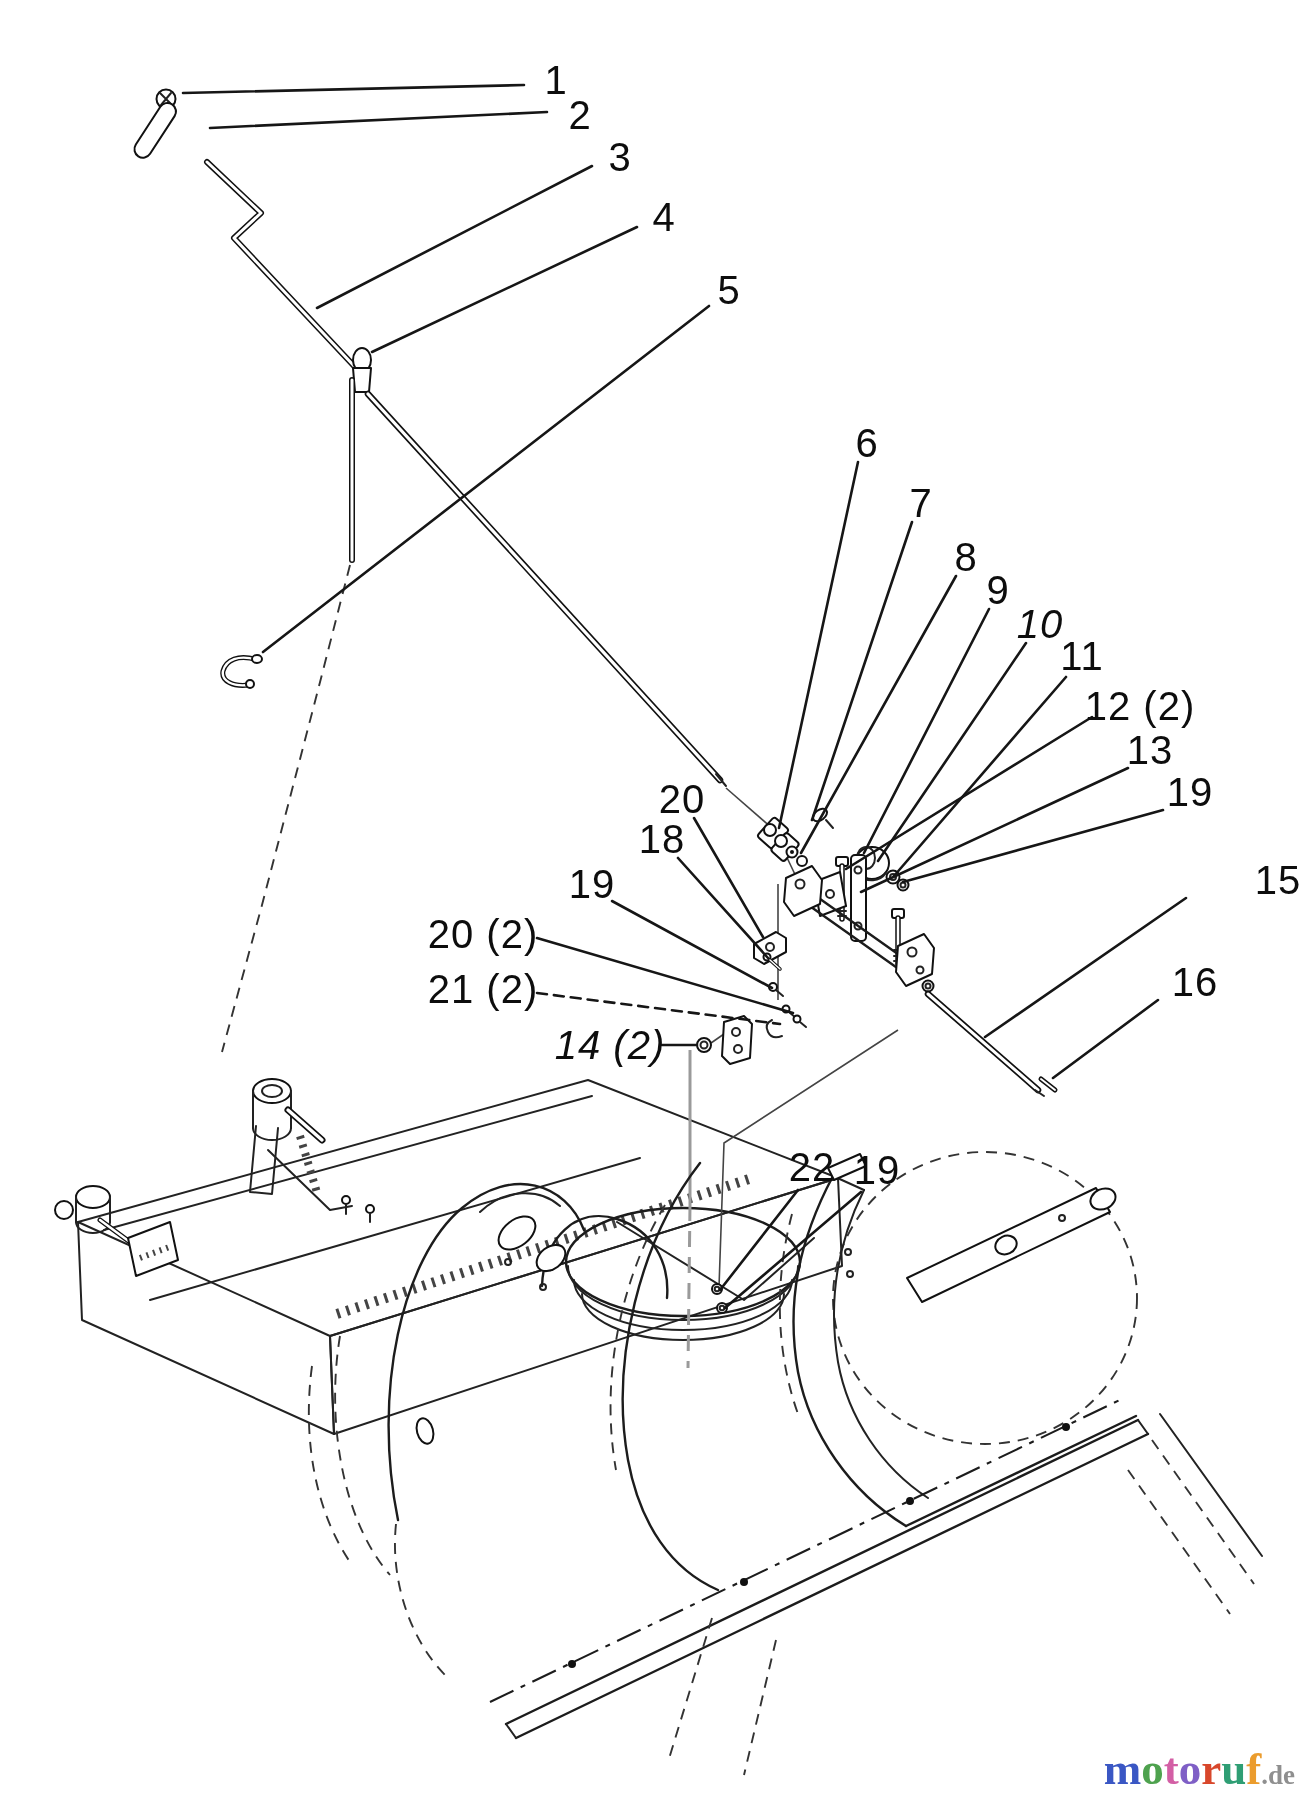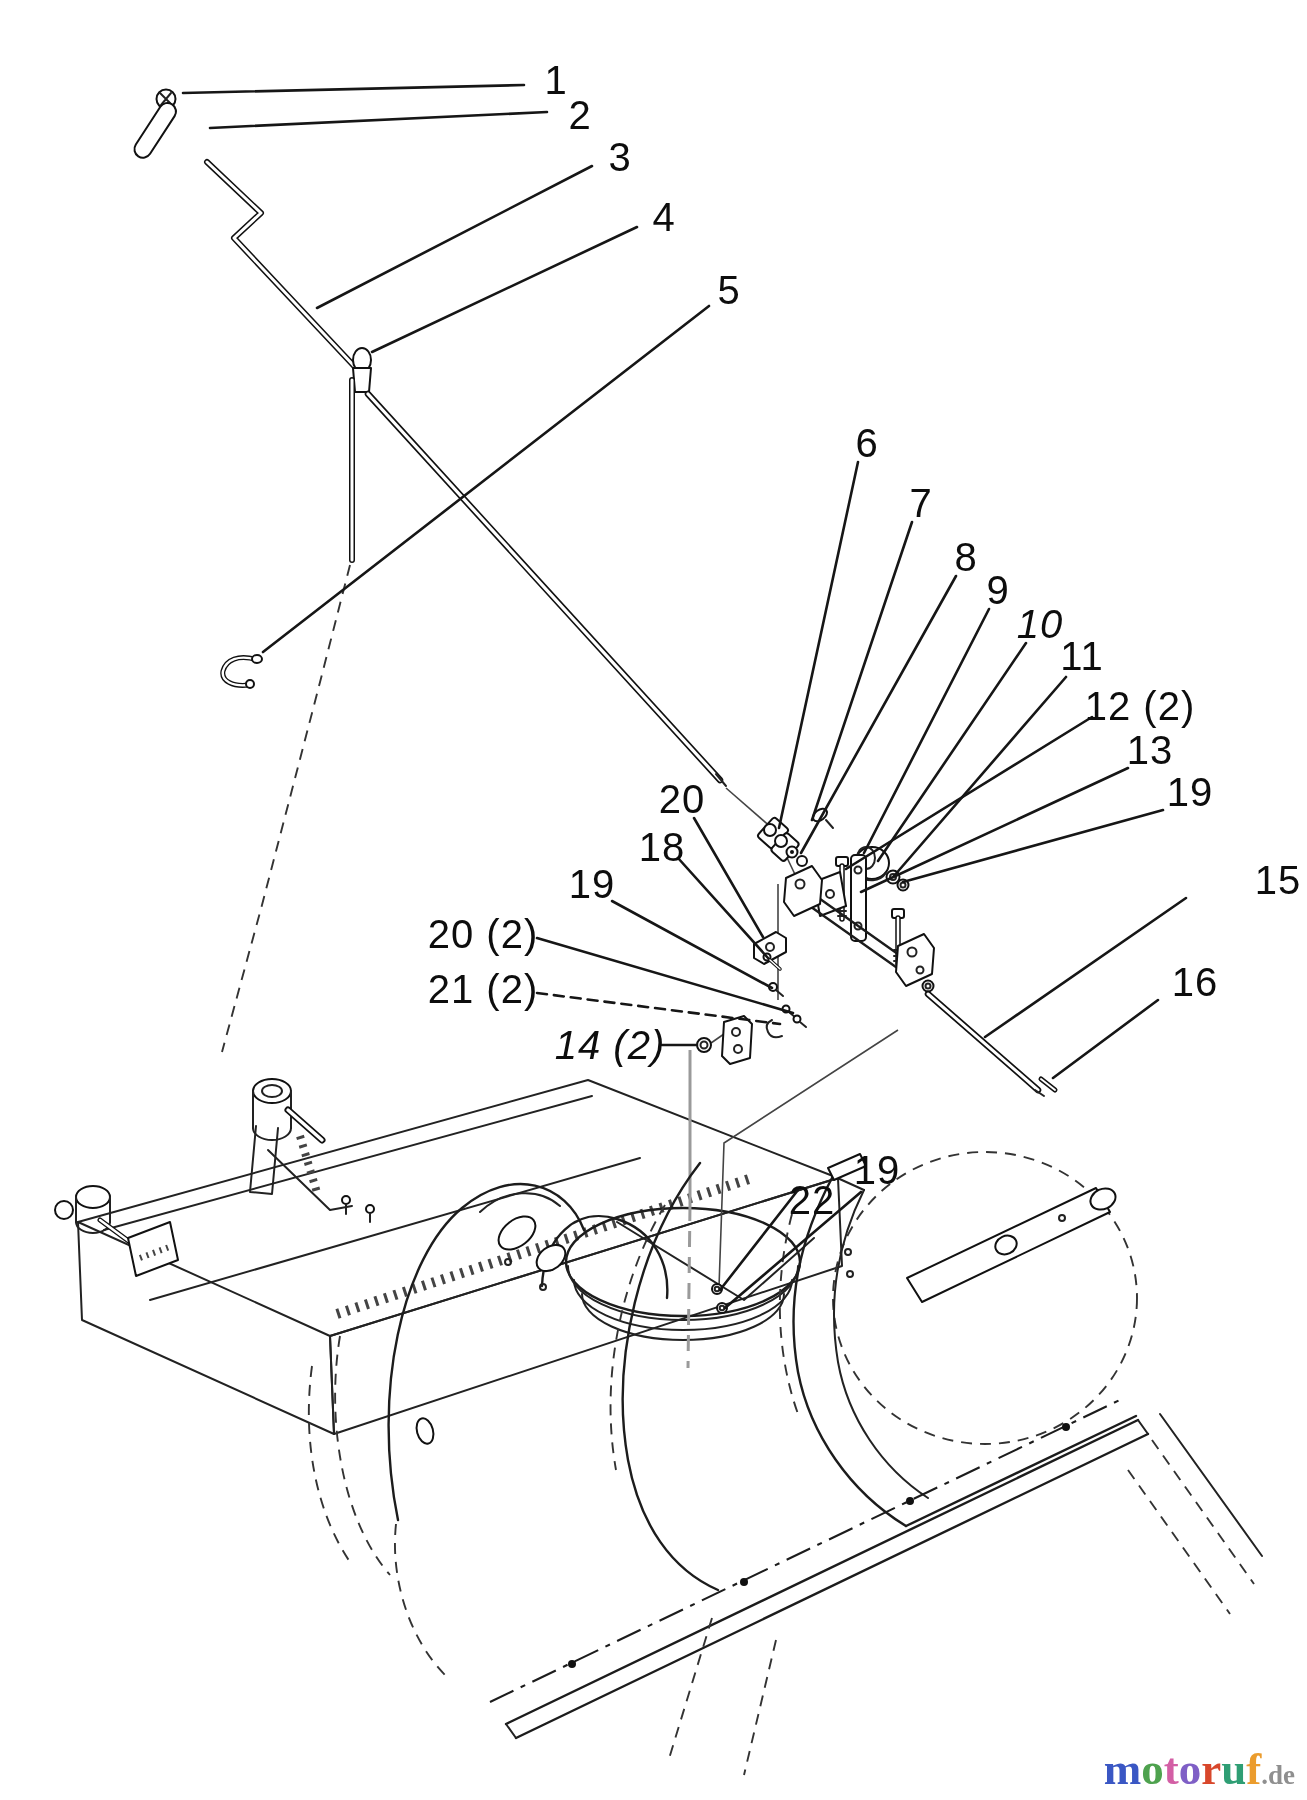--- a/index.html
+++ b/index.html
@@ -277,26 +277,26 @@
       <div class="callout" style="left: 966px; top: 557px;">8</div>
       <div class="callout" style="left: 998px; top: 590px;">9</div>
       <div class="callout" style="left: 1040px; top: 624px; font-style: italic;">10</div>
       <div class="callout" style="left: 1082px; top: 656px;">11</div>
       <div class="callout" style="left: 1140px; top: 699px; margin-top: 7px;">12 (2)</div>
       <div class="callout" style="left: 1150px; top: 750px;">13</div>
       <div class="callout" style="left: 1190px; top: 792px;">19</div>
       <div class="callout" style="left: 1278px; top: 880px;">15</div>
       <div class="callout" style="left: 1195px; top: 982px;">16</div>
       <div class="callout" style="left: 682px; top: 799px;">20</div>
-      <div class="callout" style="left: 662px; top: 839px; margin-top: 8px;">18</div>
+      <div class="callout" style="left: 662px; top: 839px;">18</div>
       <div class="callout" style="left: 592px; top: 884px;">19</div>
       <div class="callout" style="left: 483px; top: 934px; text-align: center;">20 (2)</div>
       <div class="callout" style="left: 483px; top: 989px;">21 (2)</div>
       <div class="callout" style="left: 610px; top: 1045px; font-style: italic;">14 (2)</div>
-      <div class="callout" style="left: 812px; top: 1167px; margin-top: 33px;">22</div>
+      <div class="callout" style="left: 812px; top: 1167px;">22</div>
       <div class="callout" style="left: 877px; top: 1170px;">19</div>
     </div>
 
 <div id="watermark">
   <span id="wm-letters"><span style="color: rgb(58, 87, 196);">m</span><span style="color: rgb(78, 162, 78);">o</span><span style="color: rgb(211, 95, 165);">t</span><span style="color: rgb(127, 95, 198);">o</span><span style="color: rgb(216, 71, 43);">r</span><span style="color: rgb(47, 158, 116);">u</span><span style="color: rgb(235, 156, 45);">f</span></span><span id="wm-suffix" class="wm-suffix" style="color: rgb(143, 143, 143);">.de</span>
 </div>
 
 </div>
 
 </body></html>

